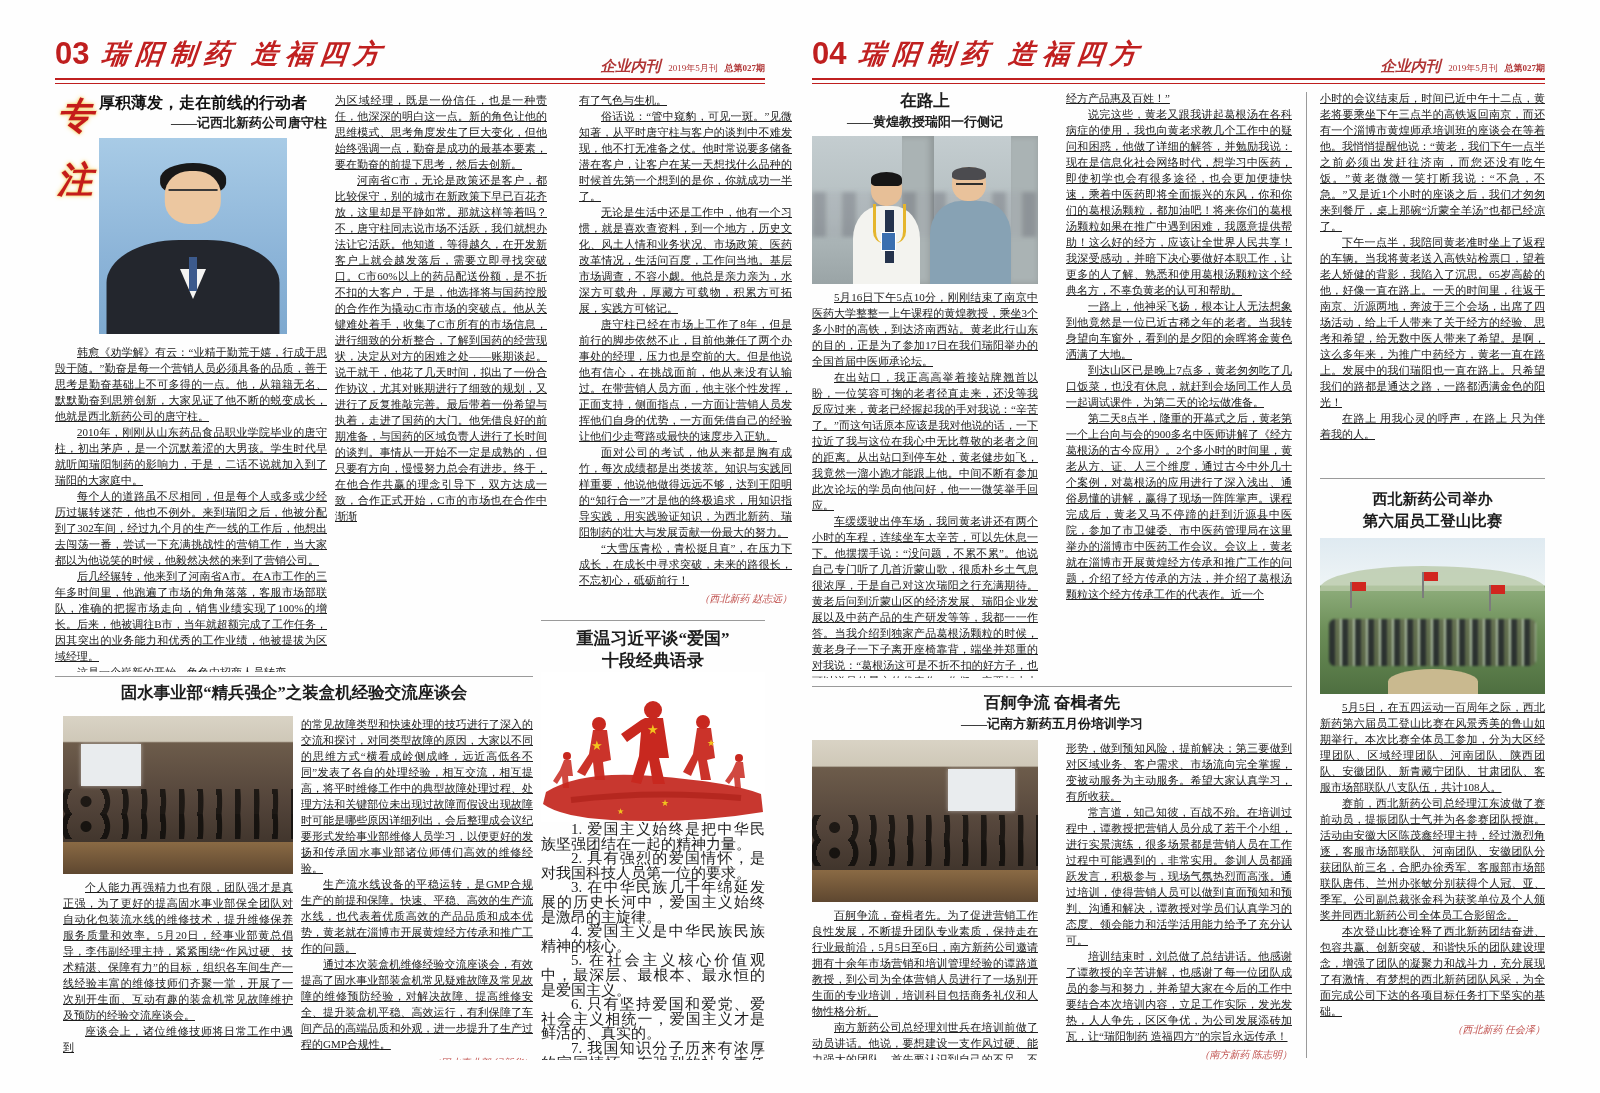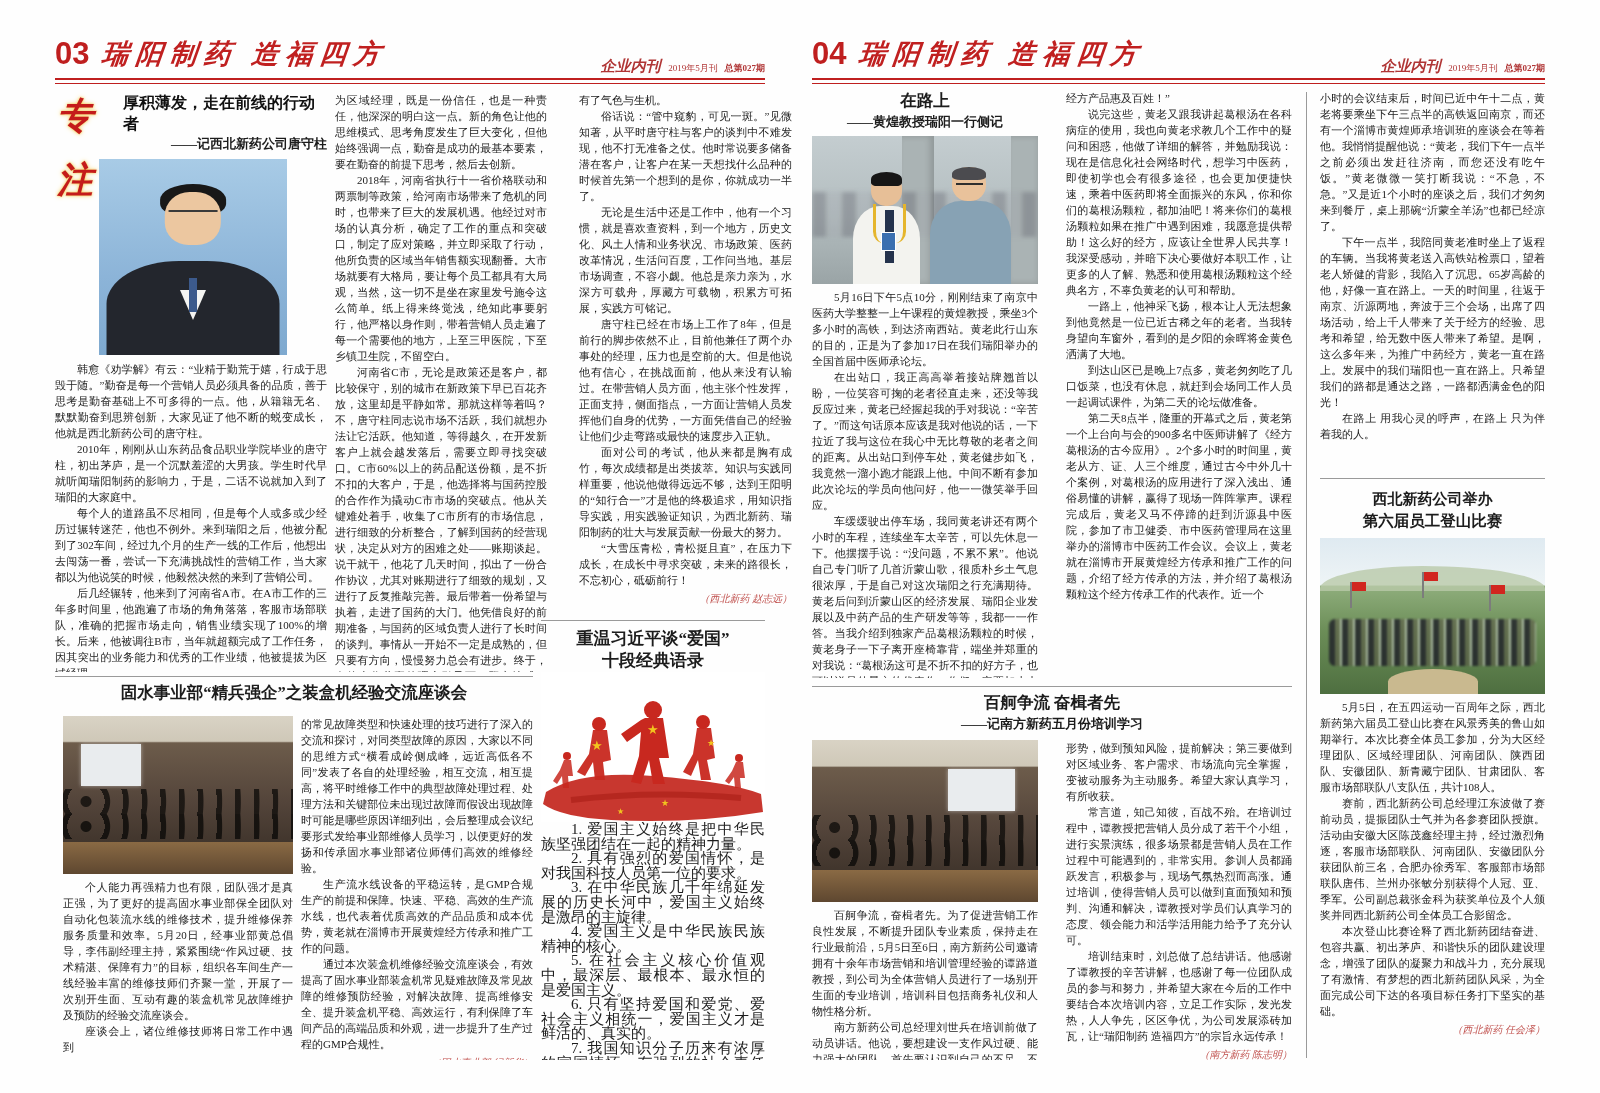--- a/index.html
+++ b/index.html
@@ -20,33 +20,33 @@
     font-size:31px;display:inline-block;vertical-align:bottom;line-height:40px;}
   .brand{display:inline-block;vertical-align:bottom;color:#c02020;font-weight:bold;
     font-style:italic;font-size:27px;line-height:40px;letter-spacing:7px;margin-left:10px;
     transform:skewX(-6deg);}
   .issue{position:absolute;right:0;bottom:8px;color:#b03535;white-space:nowrap;}
   .issue .ilabel{font-weight:bold;font-style:italic;font-size:15px;}
   .issue .idate{font-size:9px;margin-left:5px;}
   .issue .ino{font-size:9px;margin-left:4px;font-weight:bold;}
 
   
-  .para{margin:0;text-indent:2em;text-align:justify;}
+  .para{margin:0;text-indent:2em;text-align:justify;text-decoration:underline;}
   .cont{text-indent:0;}
   .col{position:absolute;overflow:hidden;}
   .byline{color:#c0504d;font-style:italic;font-size:10px;text-align:right;margin-top:3px;}
   .hrule{position:absolute;border-top:1px solid #9a9a9a;}
   .vrule{position:absolute;border-left:1px solid #9a9a9a;}
 
   
   .tagline{position:absolute;left:0;top:6px;width:40px;text-align:center;
     color:#c41b1b;font-weight:bold;font-size:36px;line-height:1;
     text-shadow:0 0 2px #f2c23e,0 0 5px #f6d67a;font-style:italic;}
   .tagline span{display:block;margin-bottom:28px;}
-  .feat-title{margin-left:68px;font-weight:bold;font-size:16px;line-height:21px;color:#111;}
+  .feat-title{margin-left:44px;font-weight:bold;font-size:16px;line-height:21px;color:#111;}
   .feat-sub{margin-left:44px;text-align:right;font-weight:bold;font-size:13px;line-height:20px;}
   .photo{position:relative;overflow:hidden;}
 
   
   .ph-portrait{background:linear-gradient(180deg,#a8cbe6 0%,#8cb4d8 60%,#7ea9cf 100%);}
   .ph-portrait .hair{position:absolute;top:13%;left:50%;transform:translateX(-50%);
     width:35%;height:16%;background:#181818;border-radius:50% 50% 38% 38%;}
   .ph-portrait .head{position:absolute;top:17%;left:50%;transform:translateX(-50%);
     width:30%;height:27%;background:#ecc7a0;border-radius:44% 44% 42% 42%;}
   .ph-portrait .glasses{position:absolute;top:26%;left:50%;transform:translateX(-50%);
@@ -141,21 +141,20 @@
         <p class="para">2010年，刚刚从山东药品食品职业学院毕业的唐守柱，初出茅庐，是一个沉默羞涩的大男孩。学生时代早就听闻瑞阳制药的影响力，于是，二话不说就加入到了瑞阳的大家庭中。</p>
         <p class="para">每个人的道路虽不尽相同，但是每个人或多或少经历过辗转迷茫，他也不例外。来到瑞阳之后，他被分配到了302车间，经过九个月的生产一线的工作后，他想出去闯荡一番，尝试一下充满挑战性的营销工作，当大家都以为他说笑的时候，他毅然决然的来到了营销公司。</p>
         <p class="para">后几经辗转，他来到了河南省A市。在A市工作的三年多时间里，他跑遍了市场的角角落落，客服市场部联队，准确的把握市场走向，销售业绩实现了100%的增长。后来，他被调往B市，当年就超额完成了工作任务，因其突出的业务能力和优秀的工作业绩，他被提拔为区域经理。</p>
         <p class="para">这是一个崭新的开始，角色由招商人员转变</p>
       </div>
   </div>
 
   <div class="col" style="left:280px;top:58px;width:212px;height:580px;">
     <p class="para cont">为区域经理，既是一份信任，也是一种责任，他深深的明白这一点。新的角色让他的思维模式、思考角度发生了巨大变化，但他始终强调一点，勤奋是成功的最基本要素，要在勤奋的前提下思考，然后去创新。</p>
     <div>
-        <p class="para">2018年，河南省执行十一省价格联动和两票制等政策，给河南市场带来了危机的同时，也带来了巨大的发展机遇。他经过对市场的认真分析，确定了工作的重点和突破口，制定了应对策略，并立即采取了行动，他所负责的区域当年销售额实现翻番。大市场就要有大格局，要让每个员工都具有大局观，当然，这一切不是坐在家里发号施令这么简单。纸上得来终觉浅，绝知此事要躬行，他严格以身作则，带着营销人员走遍了每一个需要他的地方，上至三甲医院，下至乡镇卫生院，不留空白。</p>
         <p class="para">河南省C市，无论是政策还是客户，都比较保守，别的城市在新政策下早已百花齐放，这里却是平静如常。那就这样等着吗？不，唐守柱同志说市场不活跃，我们就想办法让它活跃。他知道，等得越久，在开发新客户上就会越发落后，需要立即寻找突破口。C市60%以上的药品配送份额，是不折不扣的大客户，于是，他选择将与国药控股的合作作为撬动C市市场的突破点。他从关键难处着手，收集了C市所有的市场信息，进行细致的分析整合，了解到国药的经营现状，决定从对方的困难之处——账期谈起。说干就干，他花了几天时间，拟出了一份合作协议，尤其对账期进行了细致的规划，又进行了反复推敲完善。最后带着一份希望与执着，走进了国药的大门。他凭借良好的前期准备，与国药的区域负责人进行了长时间的谈判。事情从一开始不一定是成熟的，但只要有方向，慢慢努力总会有进步。终于，在他合作共赢的理念引导下，双方达成一致，合作正式开始，C市的市场也在合作中渐渐</p>
       </div>
   </div>
 
   <div class="col" style="left:524px;top:58px;width:213px;height:520px;">
     <p class="para cont">有了气色与生机。</p>
     <div>
         <p class="para">俗话说：“管中窥豹，可见一斑。”见微知著，从平时唐守柱与客户的谈判中不难发现，他不打无准备之仗。他时常说要多储备潜在客户，让客户在某一天想找什么品种的时候首先第一个想到的是你，你就成功一半了。</p>
         <p class="para">无论是生活中还是工作中，他有一个习惯，就是喜欢查资料，到一个地方，历史文化、风土人情和业务状况、市场政策、医药改革情况，生活问百度，工作问当地。基层市场调查，不容小觑。他总是亲力亲为，水深方可载舟，厚藏方可载物，积累方可拓展，实践方可铭记。</p>
         <p class="para">唐守柱已经在市场上工作了8年，但是前行的脚步依然不止，目前他兼任了两个办事处的经理，压力也是空前的大。但是他说他有信心，在挑战面前，他从来没有认输过。在带营销人员方面，他主张个性发挥，正面支持，侧面指点，一方面让营销人员发挥他们自身的优势，一方面凭借自己的经验让他们少走弯路或最快的速度步入正轨。</p>
@@ -300,21 +299,21 @@
       <div class="ridge"></div>
       <div class="flag" style="left:14%;top:28%;"></div>
       <div class="flag" style="left:46%;top:22%;"></div>
       <div class="flag" style="left:76%;top:30%;"></div>
       <div class="crowd"></div>
       <div class="path"></div>
     </div>
     <div>
         <p class="para">5月5日，在五四运动一百周年之际，西北新药第六届员工登山比赛在风景秀美的鲁山如期举行。本次比赛全体员工参加，分为大区经理团队、区域经理团队、河南团队、陕西团队、安徽团队、新青藏宁团队、甘肃团队、客服市场部联队八支队伍，共计108人。</p>
         <p class="para">赛前，西北新药公司总经理江东波做了赛前动员，提振团队士气并为各参赛团队授旗。活动由安徽大区陈茂鑫经理主持，经过激烈角逐，客服市场部联队、河南团队、安徽团队分获团队前三名，合肥办徐秀军、客服部市场部联队唐伟、兰州办张敏分别获得个人冠、亚、季军。公司副总裁张金科为获奖单位及个人颁奖并同西北新药公司全体员工合影留念。</p>
-        <p class="para">本次登山比赛诠释了西北新药团结奋进、包容共赢、初出茅庐、和谐快乐的团队建设理念，增强了团队的凝聚力和战斗力，充分展现了有激情、有梦想的西北新药团队风采，为全面完成公司下达的各项目标任务打下坚实的基础。</p>
+        <p class="para">本次登山比赛诠释了西北新药团结奋进、包容共赢、创新突破、和谐快乐的团队建设理念，增强了团队的凝聚力和战斗力，充分展现了有激情、有梦想的西北新药团队风采，为全面完成公司下达的各项目标任务打下坚实的基础。</p>
       </div>
     <div class="byline">（西北新药  任会泽）</div>
   </div>
 
   <div class="hrule" style="left:0;top:652px;width:480px;"></div>
   <div class="col" style="left:0;top:658px;width:480px;height:46px;">
     <div class="sec-title">百舸争流  奋楫者先</div>
     <div class="sec-sub">——记南方新药五月份培训学习</div>
   </div>
   <div class="col" style="left:0;top:706px;width:226px;height:320px;">

